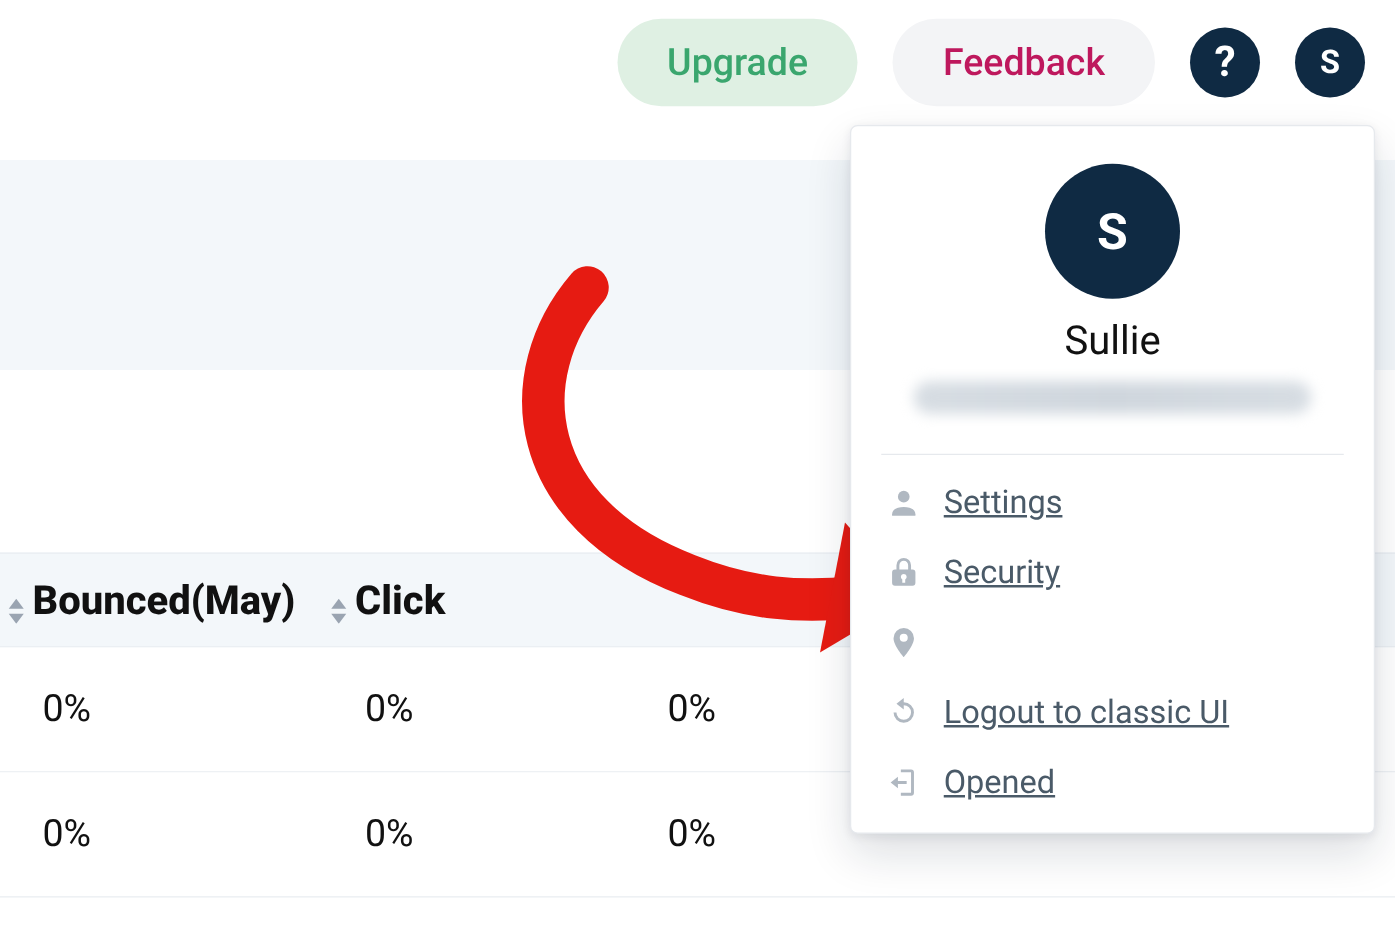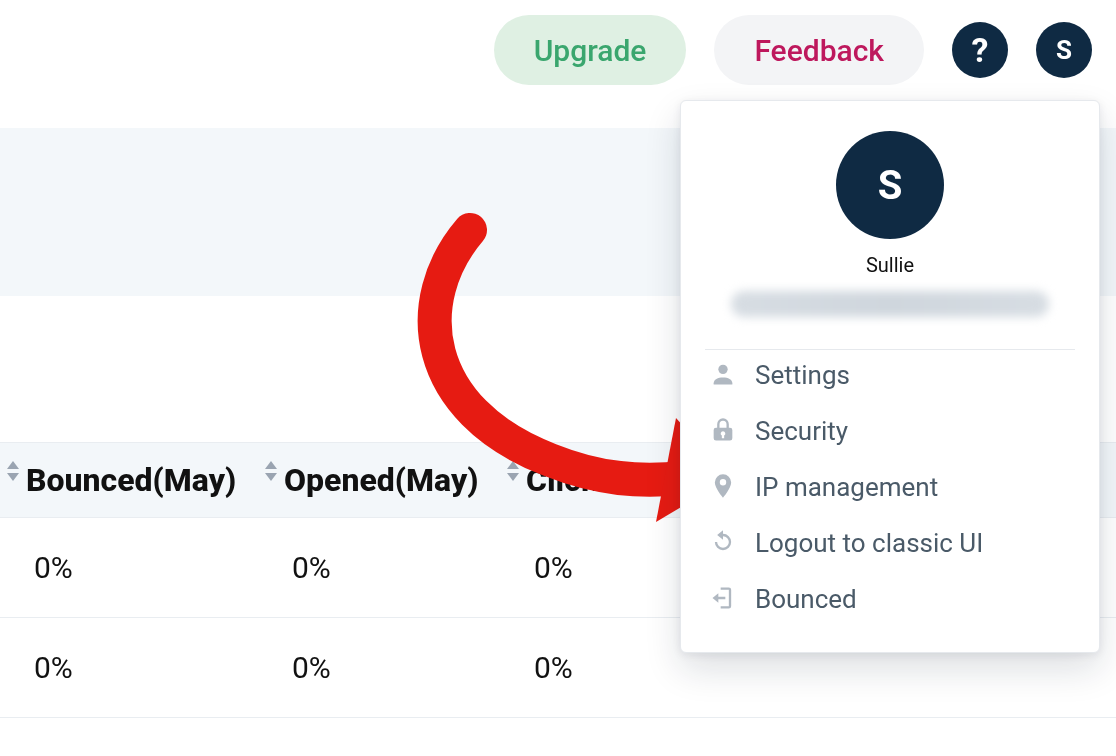--- a/index.html
+++ b/index.html
@@ -67,51 +67,51 @@
   }
 
   .cols{
     position:absolute;left:0;right:0;height:100%;
     display:grid;
     grid-template-columns: 258px 242px 180px 1fr;
     align-items:center;
     font-size:32px;
     color:#111;
   }
-  .th{display:flex;align-items:flex-start;gap:6px;font-weight:800}
+  .th{display:flex;align-items:flex-end;gap:6px;font-weight:800}
   .sort{display:inline-flex;flex-direction:column;line-height:0;color:#9aa4b1}
   .sort svg{width:14px;height:10px}
   .cell{font-size:30px;color:#111}
 
   
   .dropdown{
     position:absolute;right:16px;top:100px;
     width:420px;max-height:648px;
     background:#fff;border:1px solid var(--line);border-radius:6px;
     box-shadow:0 16px 36px rgba(11,28,48,.14), 0 2px 8px rgba(11,28,48,.08);
     padding:24px 24px 12px;
   }
   .dd-header{display:flex;flex-direction:column;align-items:center;gap:14px;padding:6px 0 18px}
   .dd-avatar{
     width:108px;height:108px;border-radius:50%;
     background:var(--ink);color:#fff;display:flex;align-items:center;justify-content:center;
     font-size:40px;font-weight:700;
   }
-  .dd-name{font-size:20px;color:#111}
+  .dd-name{font-size:32px;color:#111}
   .dd-email{
     width:86%;height:26px;border-radius:18px;
     background:linear-gradient(90deg,#d7dde3,#cfd6dd,#d7dde3);
     filter:blur(5px);
   }
   .dd-sep{height:1px;background:var(--line);margin:14px 0 10px}
   .dd-list{display:flex;flex-direction:column}
   .dd-item{
-    display:flex;gap:18px;
+    display:flex;align-items:center;gap:18px;
     height:56px;padding:0 4px;
-    color:#4a5a68;font-size:26px;cursor:pointer;
+    color:#4a5a68;font-size:26px;cursor:pointer;text-decoration:underline;
   }
   .dd-item .ic{width:28px;height:28px;color:var(--icon-muted);display:inline-flex}
 
   
   .arrow-annotation{
     position:absolute;left:300px;top:210px;
     width:460px;height:340px;pointer-events:none;
   }
   .arrow-annotation svg{width:100%;height:100%}
 
@@ -138,31 +138,20 @@
       <div class="th">
         <span class="sort">
           <svg viewBox="0 0 14 10">
               <path d="M7 0l6 8H1z" fill="currentColor"></path>
             </svg>
           <svg viewBox="0 0 14 10">
               <path d="M7 10L1 2h12z" fill="currentColor"></path>
             </svg>
         </span>
         <span>Bounced(May)</span>
-      </div>
-      <div class="th">
-        <span class="sort">
-          <svg viewBox="0 0 14 10">
-              <path d="M7 0l6 8H1z" fill="currentColor"></path>
-            </svg>
-          <svg viewBox="0 0 14 10">
-              <path d="M7 10L1 2h12z" fill="currentColor"></path>
-            </svg>
-        </span>
-        <span>Opened(May)</span>
       </div>
       <div class="th">
         <span class="sort">
           <svg viewBox="0 0 14 10">
               <path d="M7 0l6 8H1z" fill="currentColor"></path>
             </svg>
           <svg viewBox="0 0 14 10">
               <path d="M7 10L1 2h12z" fill="currentColor"></path>
             </svg>
         </span>
@@ -227,35 +216,34 @@
       <span>Security</span>
     </div>
 
 
     <div class="dd-item">
       <span class="ic">
         <svg viewBox="0 0 24 24" fill="currentColor">
             <path d="M12 2a7 7 0 00-7 7c0 5 7 13 7 13s7-8 7-13a7 7 0 00-7-7zm0 9.5A2.5 2.5 0 1112 6a2.5 2.5 0 010 5.5z"></path>
           </svg>
       </span>
-      <span>IP management</span>
     </div>
 
     <div class="dd-item">
       <span class="ic">
         <svg viewBox="0 0 24 24" fill="currentColor">
             <path d="M12 5V2L7 6l5 4V7a5 5 0 11-5 5H5a7 7 0 107-7z"></path>
           </svg>
       </span>
       <span>Logout to classic UI</span>
     </div>
 
     <div class="dd-item">
       <span class="ic">
         <svg viewBox="0 0 24 24" fill="currentColor">
             <path d="M10 3h7a2 2 0 012 2v14a2 2 0 01-2 2h-7v-2h7V5h-7V3zM3 12l5-4v3h6v2H8v3l-5-4z"></path>
           </svg>
       </span>
-      <span>Bounced</span>
+      <span>Opened</span>
     </div>
 
   </div>
 </div>
 
 </body></html>

